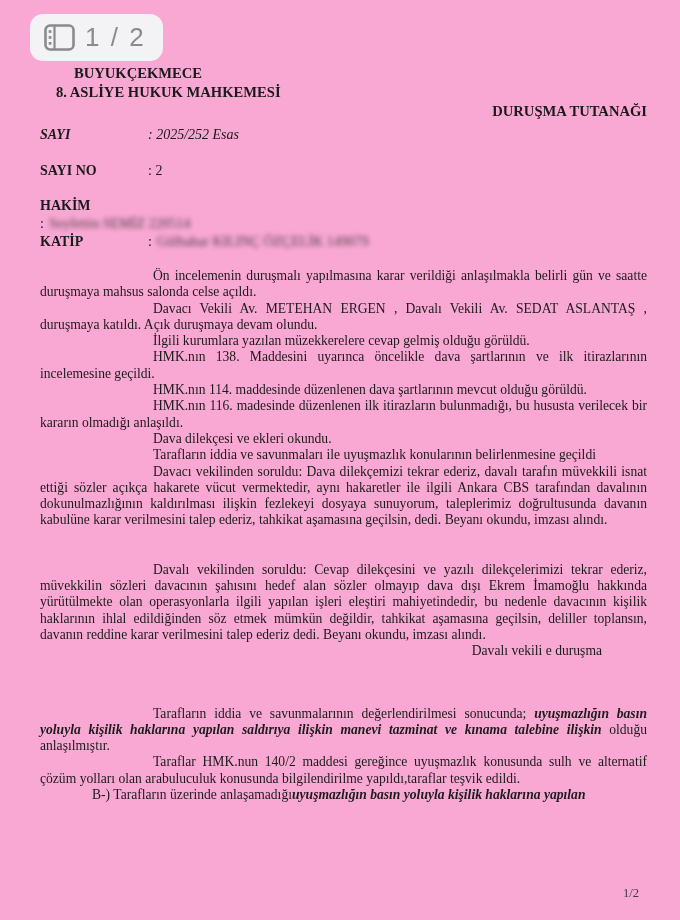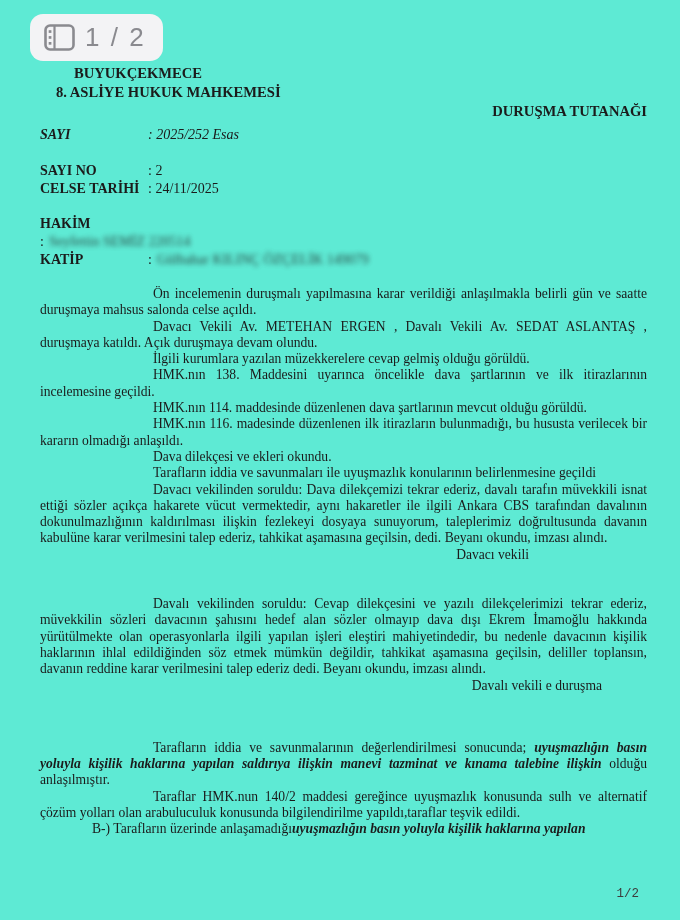--- a/index.html
+++ b/index.html
@@ -5,21 +5,21 @@
   html, body { margin: 0; padding: 0; }
   body {
     width: 680px; height: 920px;
     background: #ffffff;
     font-family: "Liberation Serif", serif;
     color: #1b1b1b;
   }
   .page {
     position: relative;
     width: 680px; height: 920px;
-    background: #5eead4;
+    background: #f9a8d4;
     overflow: hidden;
   }
 
   
   .badge {
     position: absolute; left: 30px; top: 14px;
     height: 47px;
     display: flex; align-items: center; gap: 10px;
     background: #f3f3f5;
     border-radius: 13px;
@@ -58,21 +58,21 @@
   .body p.sig { text-align: right; text-indent: 0; }
   .sig-davaci { padding-right: 118px; }
   .sig-davali { padding-right: 45px; }
   .gap-lg { margin-top: 33px !important; }
   .gap-xl { margin-top: 46px !important; }
   .body p.item { text-indent: 52px; }
   .bi { font-weight: bold; font-style: italic; }
 
   .pagenum {
     position: absolute; right: 41px; bottom: 19px;
-    font-family: Liberation Mono, monospace;
+    font-family: Liberation Serif, serif;
     font-size: 12.5px; color: #3d3d3d;
   }
 </style>
 </head>
 <body>
 
 <div class="page">
 
   <div class="badge">
     <span class="badge-icon">
@@ -95,45 +95,40 @@
 
     <div class="row row-sayi">
       <span class="lbl">SAYI</span>
       <span class="val">: 2025/252 Esas</span>
     </div>
 
     <div class="row row-celseno">
       <span class="lbl">SAYI NO</span>
       <span class="val">: 2</span>
     </div>
-    <div class="row">
-      <span class="lbl">CELSE TARİHİ</span>
-      <span class="val">: 24/11/2025</span>
-    </div>
 
     <div class="row row-hakim">
       <span class="lbl">HAKİM</span>
       <span class="val"><span>:</span><span class="redacted">Seyfettin SEMİZ 220514</span></span>
     </div>
     <div class="row">
       <span class="lbl">KATİP</span>
       <span class="val"><span>:</span><span class="redacted">Gülbahar KILINÇ ÖZÇELİK 149079</span></span>
     </div>
 
     <div class="body">
       <p>Ön incelemenin duruşmalı yapılmasına karar verildiği anlaşılmakla belirli gün ve saatte duruşmaya mahsus salonda celse açıldı.</p>
       <p>Davacı Vekili Av. METEHAN ERGEN , Davalı Vekili Av. SEDAT ASLANTAŞ , duruşmaya katıldı. Açık duruşmaya devam olundu.</p>
       <p>İlgili kurumlara yazılan müzekkerelere cevap gelmiş olduğu görüldü.</p>
       <p>HMK.nın 138. Maddesini uyarınca öncelikle dava şartlarının ve ilk itirazlarının incelemesine geçildi.</p>
       <p>HMK.nın 114. maddesinde düzenlenen dava şartlarının mevcut olduğu görüldü.</p>
       <p>HMK.nın 116. madesinde düzenlenen ilk itirazların bulunmadığı, bu hususta verilecek bir kararın olmadığı anlaşıldı.</p>
       <p>Dava dilekçesi ve ekleri okundu.</p>
       <p>Tarafların iddia ve savunmaları ile uyuşmazlık konularının belirlenmesine geçildi</p>
       <p>Davacı vekilinden soruldu: Dava dilekçemizi tekrar ederiz, davalı tarafın müvekkili isnat ettiği sözler açıkça hakarete vücut vermektedir, aynı hakaretler ile ilgili Ankara CBS tarafından davalının dokunulmazlığının kaldırılması ilişkin fezlekeyi dosyaya sunuyorum, taleplerimiz doğrultusunda davanın kabulüne karar verilmesini talep ederiz,  tahkikat aşamasına geçilsin, dedi. Beyanı okundu, imzası alındı.</p>
-      <p class="sig sig-davaci">Davacı vekili</p>
 
       <p class="gap-lg">Davalı  vekilinden soruldu: Cevap dilekçesini ve yazılı dilekçelerimizi tekrar ederiz, müvekkilin sözleri davacının şahısını hedef alan sözler olmayıp dava dışı Ekrem İmamoğlu hakkında yürütülmekte olan operasyonlarla ilgili yapılan işleri eleştiri mahiyetindedir, bu nedenle davacının kişilik haklarının ihlal edildiğinden söz etmek mümkün değildir,  tahkikat aşamasına geçilsin, deliller toplansın, davanın reddine karar verilmesini talep ederiz  dedi. Beyanı okundu, imzası alındı.</p>
       <p class="sig sig-davali">Davalı vekili e duruşma</p>
 
       <p class="gap-xl"><span>Tarafların iddia ve savunmalarının değerlendirilmesi sonucunda; </span><span class="bi">uyuşmazlığın basın yoluyla kişilik haklarına yapılan saldırıya ilişkin manevi tazminat ve kınama talebine ilişkin</span><span> olduğu anlaşılmıştır.</span></p>
       <p>Taraflar HMK.nun 140/2 maddesi gereğince uyuşmazlık konusunda sulh ve alternatif çözüm yolları olan arabuluculuk konusunda bilgilendirilme yapıldı,taraflar teşvik edildi.</p>
       <p class="item"><span>B-) Tarafların üzerinde anlaşamadığı</span><span class="bi">uyuşmazlığın basın yoluyla kişilik haklarına yapılan</span></p>
     </div>
 
   </div>

